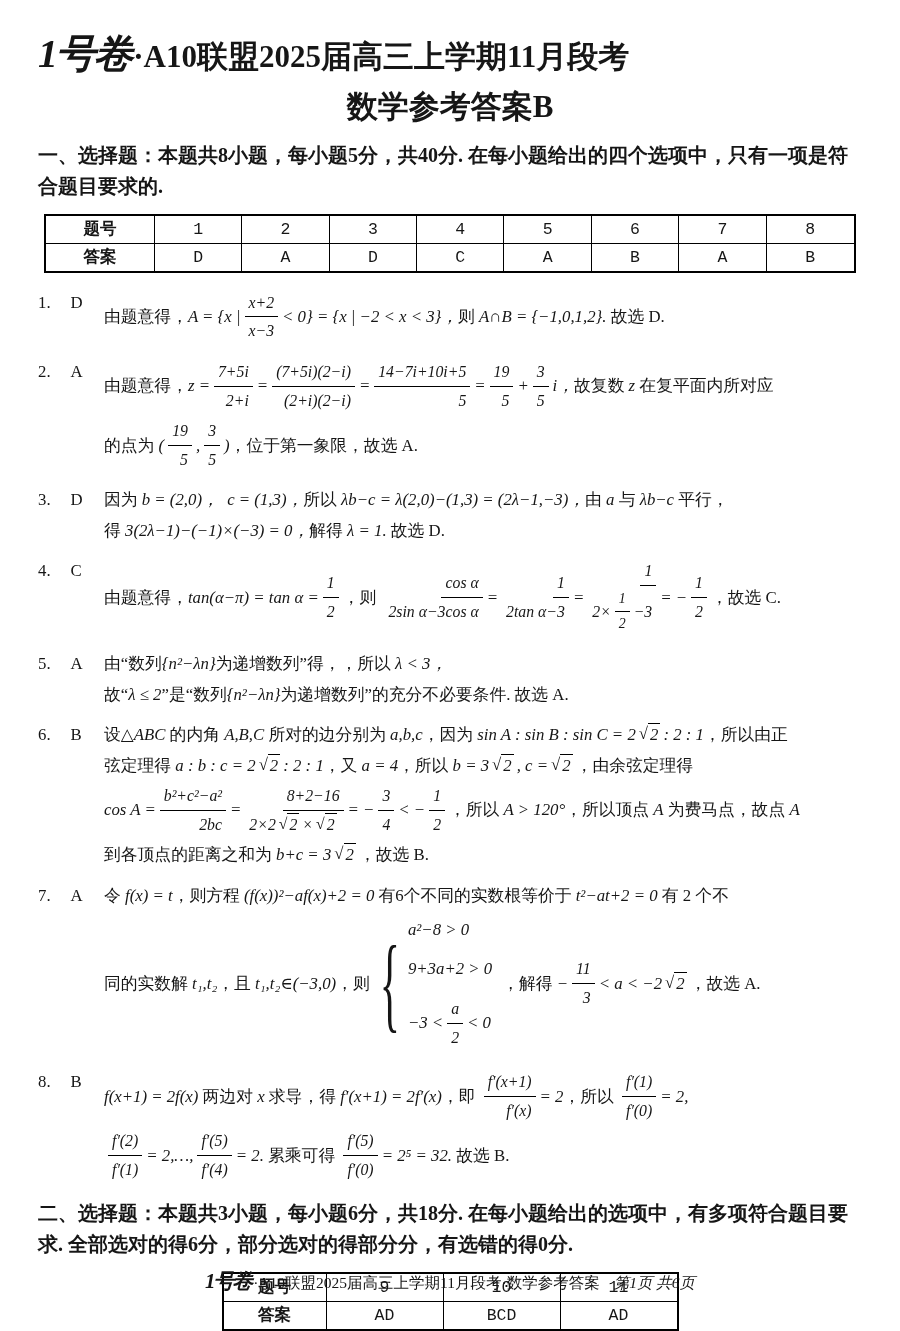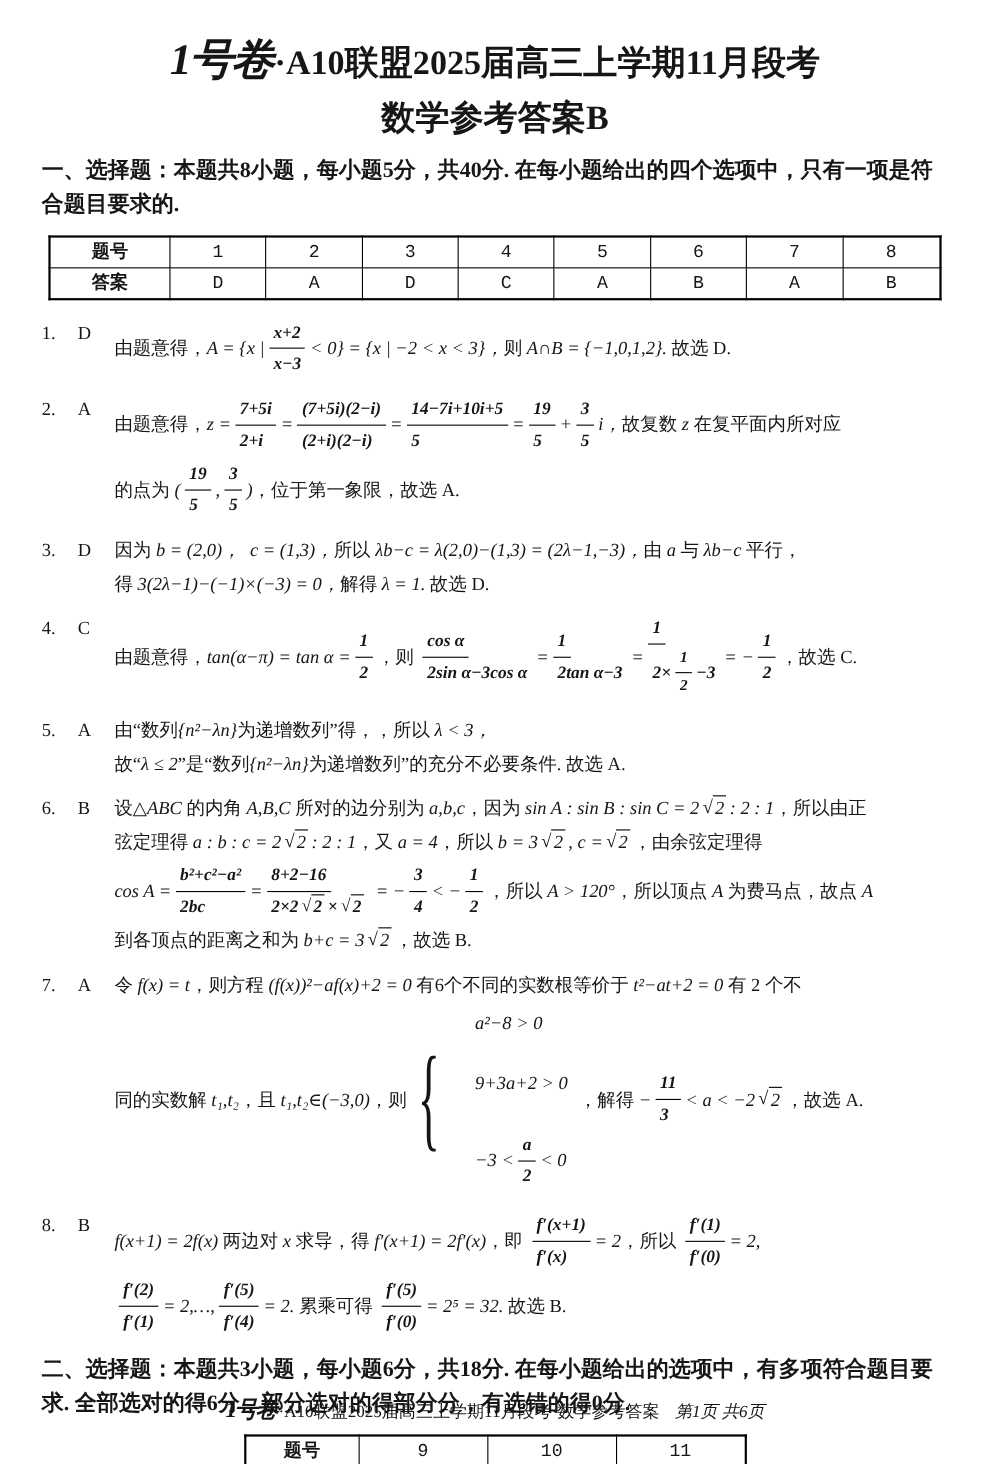--- a/index.html
+++ b/index.html
@@ -1,20 +1,20 @@
 <!DOCTYPE html>
 <html><head>
 <meta charset="utf-8">
 <style>
   html,body{margin:0;padding:0;background:#e8e8e8;}
   body{font-family:"Liberation Serif","DejaVu Serif",serif;color:#161616;}
   .page{position:relative;width:900px;height:1331px;background:#ffffff;margin:0 auto;
         box-sizing:border-box;padding:30px 38px 0 38px;overflow:hidden;}
   
-  .title-line{ text-align:center;font-weight:bold;font-size:31px;line-height:1.25;}
+  .title-line{ text-align:left;font-weight:bold;font-size:31px;line-height:1.25;}
   .brand-logo{font-style:italic;font-weight:900;font-size:1.28em;letter-spacing:-2px;margin-right:2px;}
   .subtitle{text-align:center;font-weight:bold;font-size:31px;margin-top:6px;}
   
   .sec-heading{font-weight:bold;font-size:20px;line-height:1.55;margin-top:12px;}
   
   table{border-collapse:collapse;margin:12px auto 10px auto;font-family:Liberation Mono, monospace;}
   td{border:1px solid #000;text-align:center;font-size:16.5px;height:27px;padding:0 8px;}
   #table1{width:812px;border:2px solid #000;}
   #table1 td.lbl{width:92px;font-weight:bold;}
   #table2{border:2px solid #000;}
@@ -22,34 +22,34 @@
   #table2 td.lbl{width:86px;font-weight:bold;}
   
   .items{margin-top:14px;}
   .item{display:flex;margin:9px 0;font-size:16.8px;}
   .ilabel{flex:0 0 66px;display:flex;gap:20px;align-items:flex-start;line-height:1.85;}
   .ibody{flex:1;min-width:0;}
   .iline{display:flex;flex-wrap:wrap;align-items:center;min-height:29px;margin:1px 0;row-gap:2px;}
   .txt{white-space:pre-wrap;line-height:1.75;}
   .math{white-space:pre-wrap;font-style:italic;line-height:1.75;}
   
-  .frac{display:inline-flex;flex-direction:column;align-items:flex-start;vertical-align:middle;
-        margin:1px 4px;font-size:0.94em;line-height:1.3;font-weight:bold;}
+  .frac{display:inline-flex;flex-direction:column;align-items:flex-end;vertical-align:middle;
+        margin:1px 4px;font-size:0.94em;line-height:1.3;}
   .fnum{display:inline-flex;align-items:center;justify-content:center;border-bottom:1.3px solid #000;padding:0 4px;}
   .fden{display:inline-flex;align-items:center;justify-content:center;padding:0 4px;}
   .fden .frac,.fnum .frac{font-size:0.88em;}
   
   .sqrt{display:inline-flex;align-items:stretch;margin:0 3px;font-style:normal;}
   .rsign{font-style:normal;line-height:1.35;}
   .rcand{border-top:1.3px solid #000;padding:0 2px;font-style:italic;line-height:1.35;}
   
   .cases{display:inline-flex;align-items:center;margin:4px 10px;}
   .cbrace{display:inline-block;font-size:42px;font-weight:300;line-height:1;
           transform:scaleY(2.5);transform-origin:center;margin-right:8px;}
-  .crows{display:inline-flex;flex-direction:column;gap:26px;margin-left:24px;}
+  .crows{display:inline-flex;flex-direction:column;gap:10px;}
   .crow{display:flex;align-items:center;}
   
   .footer{position:absolute;left:0;right:0;bottom:36px;text-align:center;font-size:15.5px;}
   .footer .brand-logo{font-size:1.35em;}
   .footer .pageno{margin-left:14px;font-style:italic;}
 </style>
 </head>
 <body>
 
 <div class="page">

